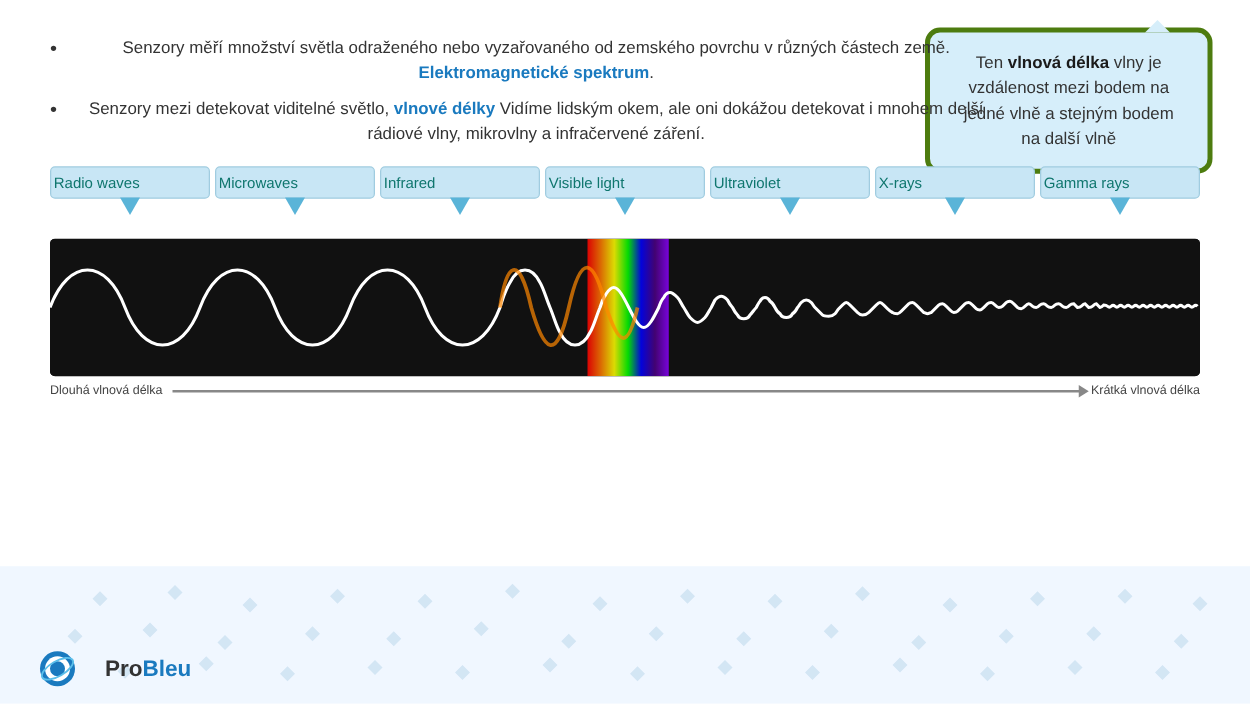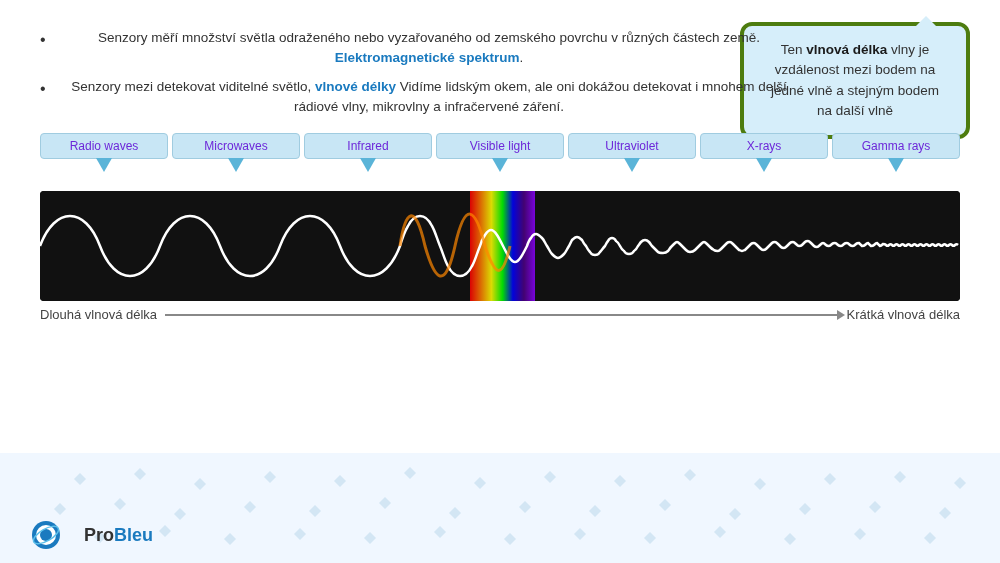--- a/index.html
+++ b/index.html
@@ -111,23 +111,23 @@
       display: flex;
       width: 920px;
       margin: 0 auto;
       gap: 4px;
     }
     .spectrum-label {
       flex: 1;
       background: #c8e6f5;
       border: 1px solid #a0cce0;
       border-radius: 4px;
-      text-align: center;
+      text-align: left;
       font-size: 12px;
-      color: #6d28d9;
+      color: #0f766e;
       padding: 5px 2px;
       position: relative;
     }
     .spectrum-label::after {
       content: '';
       position: absolute;
       bottom: -14px;
       left: 50%;
       transform: translateX(-50%);
       width: 0;
@@ -153,21 +153,21 @@
       height: 14px;
     }
 
     
     .wavelength-labels {
       width: 920px;
       margin: 6px auto 0 auto;
       display: flex;
       justify-content: space-between;
       align-items: center;
-      font-size: 13px;
+      font-size: 10px;
       color: #444;
     }
     .wavelength-arrow {
       flex: 1;
       height: 2px;
       background: #888;
       margin: 0 8px;
       position: relative;
     }
     .wavelength-arrow::after {

